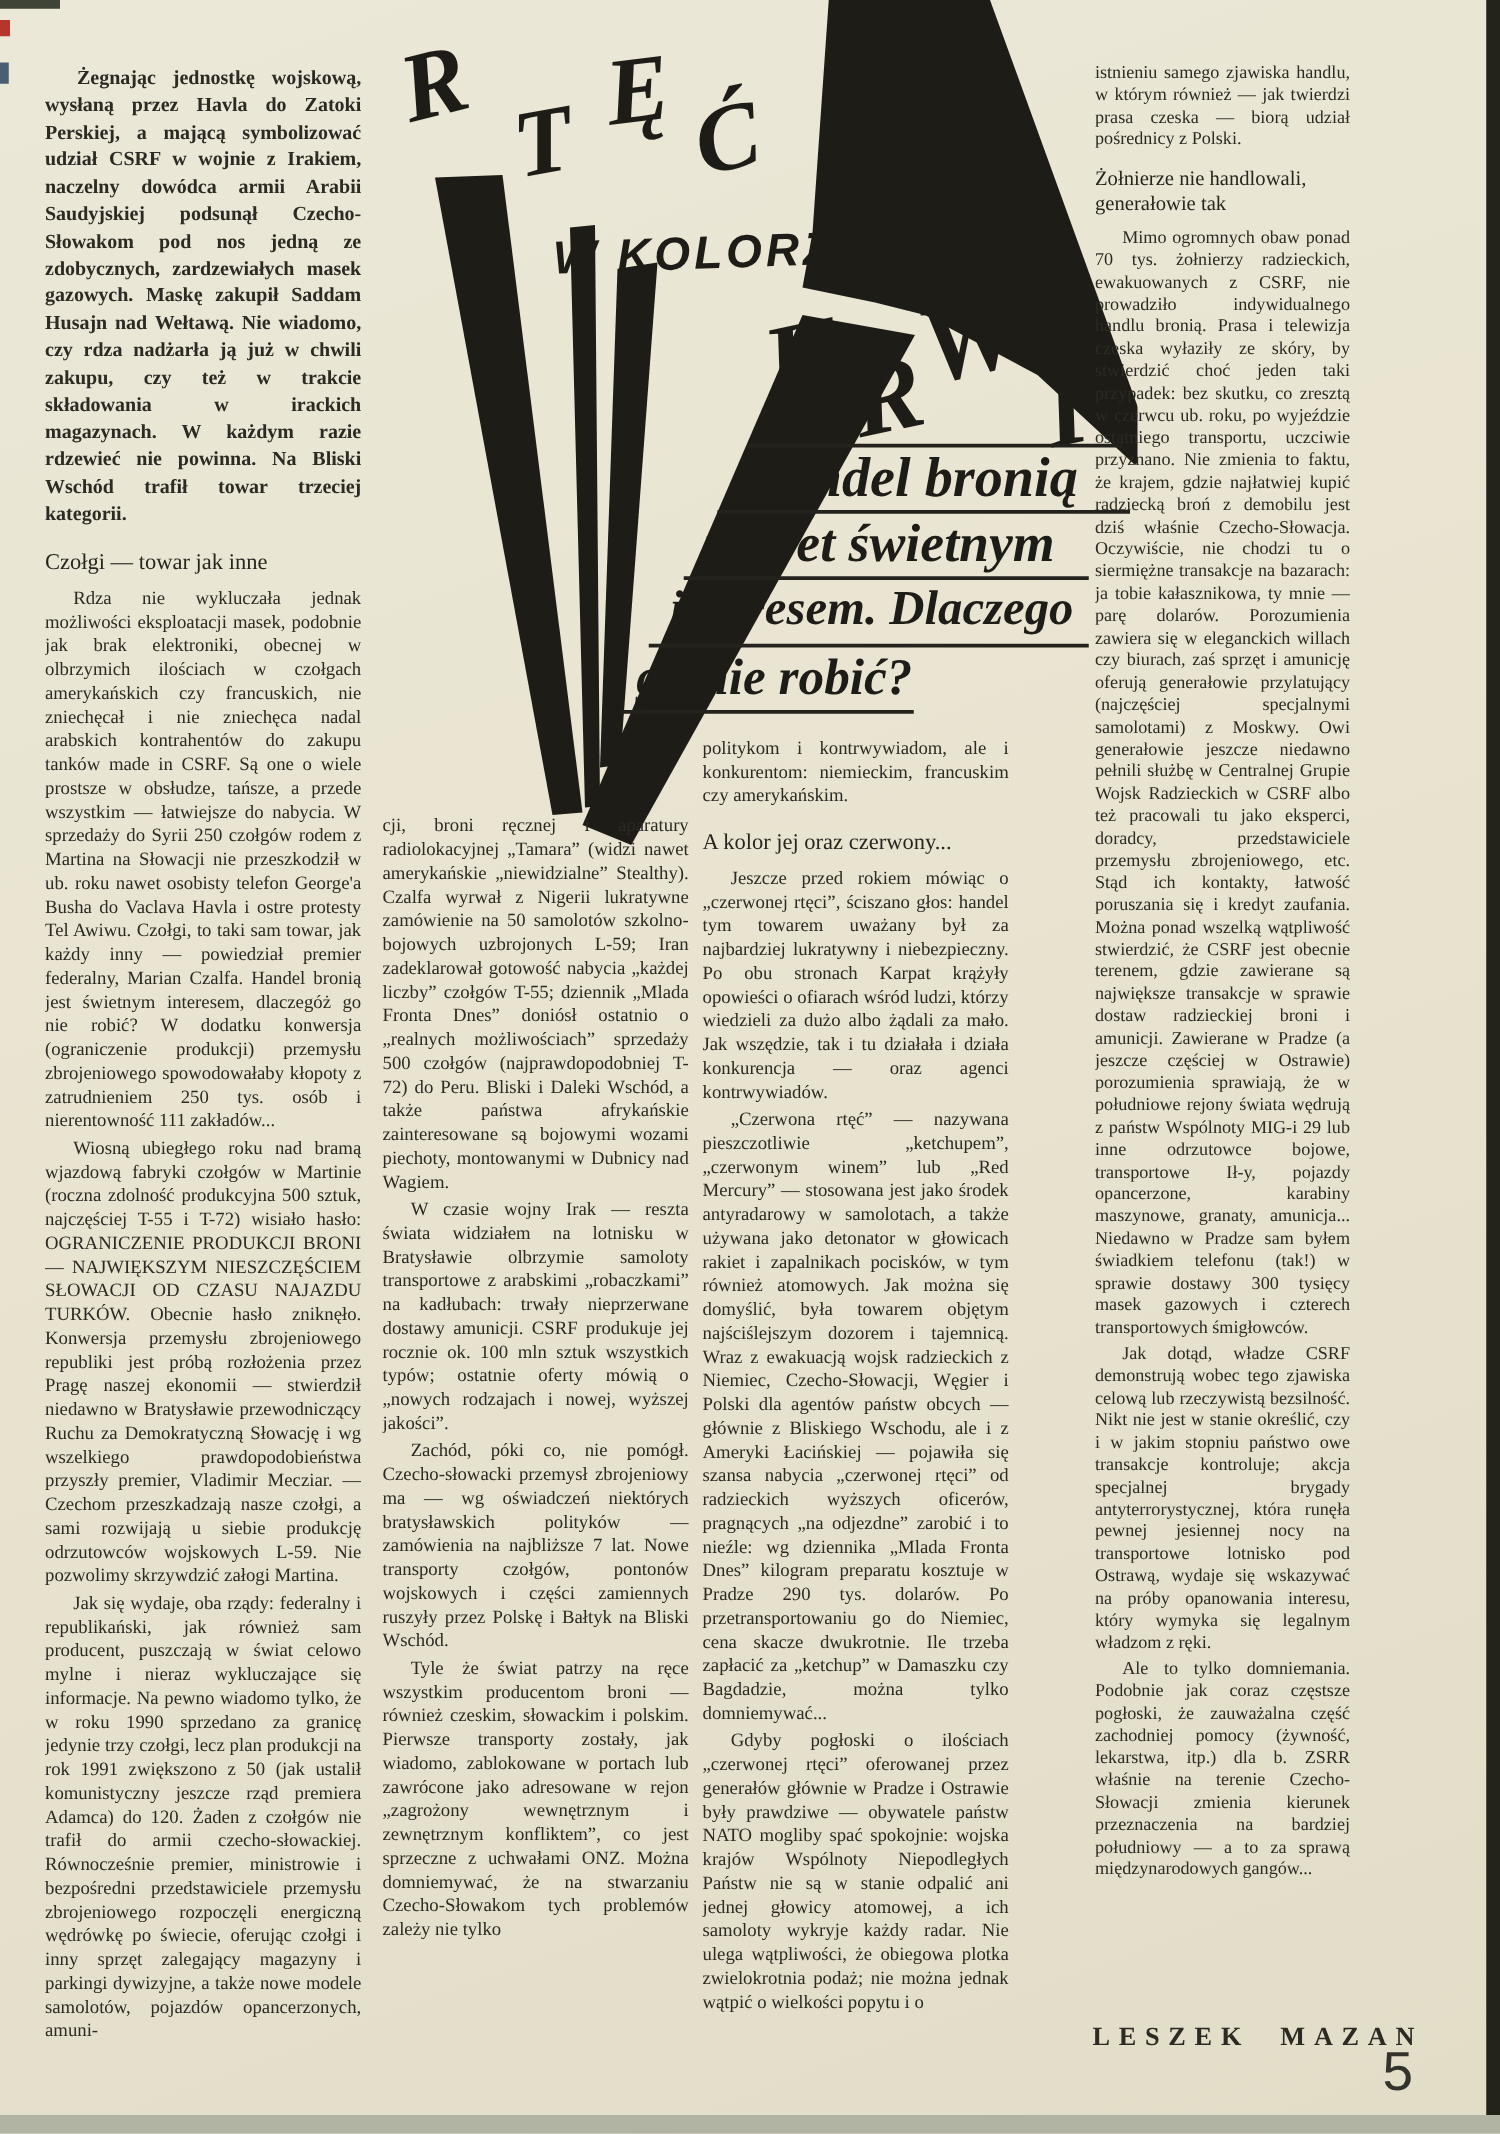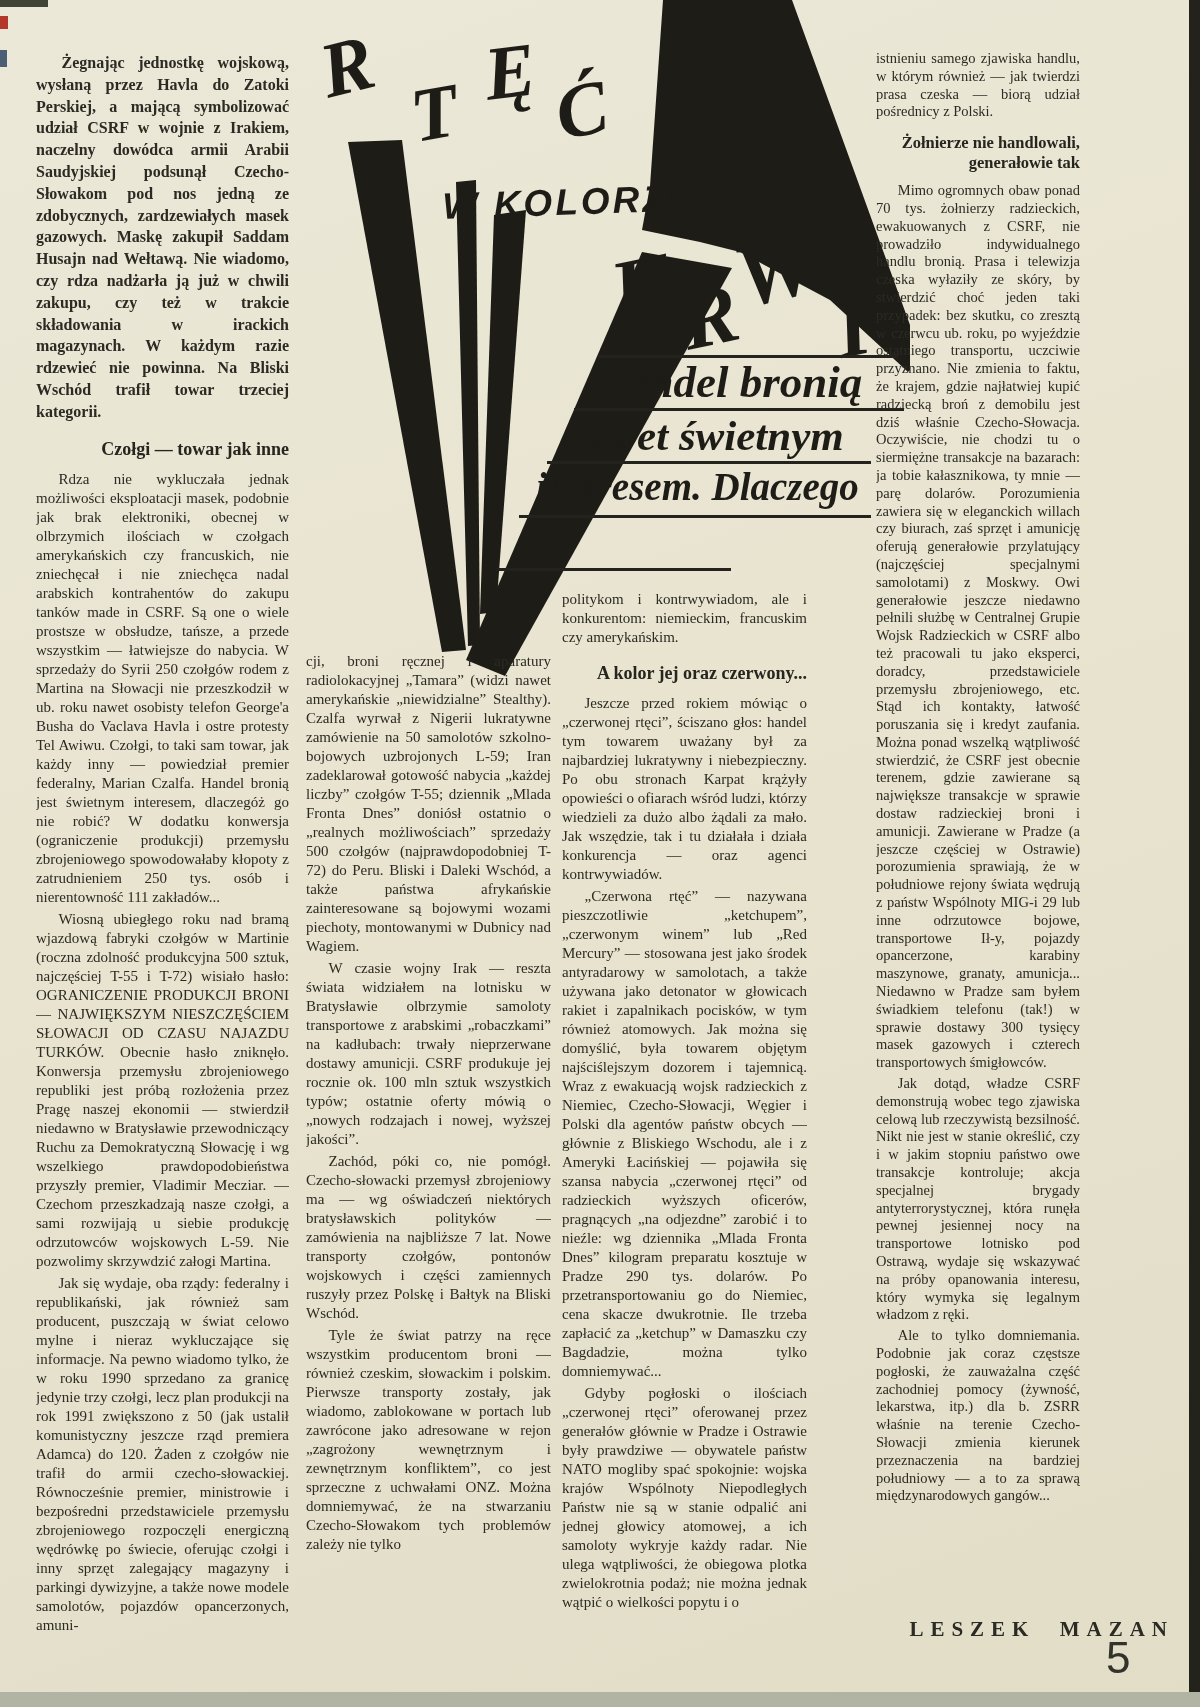--- a/index.html
+++ b/index.html
@@ -31,30 +31,30 @@
   .col{position:absolute;text-align:justify;overflow:hidden;}
   .col p{margin:0 0 3px 0;text-indent:1.5em;}
   .col p.noindent{text-indent:0;}
   .body-col{font-size:15px;line-height:19px;}
   .col1{left:36px;top:52px;width:253px;height:1604px;}
   .col1 .lead{font-weight:bold;font-size:16px;line-height:21.8px;text-indent:1.6em;}
   .col2{left:306px;top:652px;width:245px;height:1006px;}
   .col3{left:562px;top:590px;width:245px;height:1066px;}
   .col4{left:876px;top:50px;width:204px;height:1538px;font-size:14.5px;line-height:17.8px;}
   .subhead{
-    font-weight:bold;text-align:right;text-indent:0;
+    font-weight:normal;text-align:left;text-indent:0;
     font-size:18px;line-height:21px;margin:16px 0 10px 0;color:#26251e;
   }
   .col4 .subhead{font-size:16.5px;line-height:20px;margin:12px 0 9px 0;}
   .italicp{font-style:italic;}
   
   .author{
     position:absolute;left:874px;top:1617px;width:300px;
     font-family:"Liberation Serif",serif;font-weight:bold;font-size:21px;
-    letter-spacing:7px;word-spacing:12px;color:#2b2a23;white-space:nowrap;text-align:right;
+    letter-spacing:7px;word-spacing:12px;color:#2b2a23;white-space:nowrap;
   }
   .pagenum{
     position:absolute;left:1106px;top:1633px;
     font-family:"Liberation Sans",sans-serif;font-size:44px;color:#33322b;
   }
 </style>
 </head>
 <body>
 
 <div class="page">
@@ -87,20 +87,21 @@
     <text class="art-letter" fill="#1d1c16" font-size="84" transform="translate(572,358) rotate(-12)">I</text>
   </svg>
 
   <div class="hl-rule" style="left:598px;top:355px;width:300px;"></div>
   <div class="hl-line" style="left:591px;top:360px;font-size:45px;">Handel bronią</div>
   <div class="hl-rule" style="left:574px;top:408px;width:330px;"></div>
   <div class="hl-line" style="left:563px;top:414px;font-size:43px;">nawet świetnym</div>
   <div class="hl-rule" style="left:547px;top:461px;width:324px;"></div>
   <div class="hl-line" style="left:536px;top:467px;font-size:39px;">interesem. Dlaczego</div>
   <div class="hl-rule" style="left:519px;top:515px;width:352px;"></div>
+  <div class="hl-line" style="left:509px;top:521px;font-size:41px;">go nie robić?</div>
   <div class="hl-rule" style="left:497px;top:568px;width:234px;"></div>
 
   <div class="col col1 body-col">
     <p class="lead">Żegnając jednostkę wojskową, wysłaną przez Havla do Zatoki Perskiej, a mającą symbolizować udział CSRF w wojnie z Irakiem, naczelny dowódca armii Arabii Saudyjskiej podsunął Czecho-Słowakom pod nos jedną ze zdobycznych, zardzewiałych masek gazowych. Maskę zakupił Saddam Husajn nad Wełtawą. Nie wiadomo, czy rdza nadżarła ją już w chwili zakupu, czy też w trakcie składowania w irackich magazynach. W każdym razie rdzewieć nie powinna. Na Bliski Wschód trafił towar trzeciej kategorii.</p>
     <h3 class="subhead">Czołgi — towar jak inne</h3>
     <p>Rdza nie wykluczała jednak możliwości eksploatacji masek, podobnie jak brak elektroniki, obecnej w olbrzymich ilościach w czołgach amerykańskich czy francuskich, nie zniechęcał i nie zniechęca nadal arabskich kontrahentów do zakupu tanków made in CSRF. Są one o wiele prostsze w obsłudze, tańsze, a przede wszystkim — łatwiejsze do nabycia. W sprzedaży do Syrii 250 czołgów rodem z Martina na Słowacji nie przeszkodził w ub. roku nawet osobisty telefon George'a Busha do Vaclava Havla i ostre protesty Tel Awiwu. Czołgi, to taki sam towar, jak każdy inny — powiedział premier federalny, Marian Czalfa. Handel bronią jest świetnym interesem, dlaczegóż go nie robić? W dodatku konwersja (ograniczenie produkcji) przemysłu zbrojeniowego spowodowałaby kłopoty z zatrudnieniem 250 tys. osób i nierentowność 111 zakładów...</p>
     <p>Wiosną ubiegłego roku nad bramą wjazdową fabryki czołgów w Martinie (roczna zdolność produkcyjna 500 sztuk, najczęściej T-55 i T-72) wisiało hasło: OGRANICZENIE PRODUKCJI BRONI — NAJWIĘKSZYM NIESZCZĘŚCIEM SŁOWACJI OD CZASU NAJAZDU TURKÓW. Obecnie hasło zniknęło. Konwersja przemysłu zbrojeniowego republiki jest próbą rozłożenia przez Pragę naszej ekonomii — stwierdził niedawno w Bratysławie przewodniczący Ruchu za Demokratyczną Słowację i wg wszelkiego prawdopodobieństwa przyszły premier, Vladimir Mecziar. — Czechom przeszkadzają nasze czołgi, a sami rozwijają u siebie produkcję odrzutowców wojskowych L-59. Nie pozwolimy skrzywdzić załogi Martina.</p>
     <p>Jak się wydaje, oba rządy: federalny i republikański, jak również sam producent, puszczają w świat celowo mylne i nieraz wykluczające się informacje. Na pewno wiadomo tylko, że w roku 1990 sprzedano za granicę jedynie trzy czołgi, lecz plan produkcji na rok 1991 zwiększono z 50 (jak ustalił komunistyczny jeszcze rząd premiera Adamca) do 120. Żaden z czołgów nie trafił do armii czecho-słowackiej. Równocześnie premier, ministrowie i bezpośredni przedstawiciele przemysłu zbrojeniowego rozpoczęli energiczną wędrówkę po świecie, oferując czołgi i inny sprzęt zalegający magazyny i parkingi dywizyjne, a także nowe modele samolotów, pojazdów opancerzonych, amuni-</p>
   </div>
 

